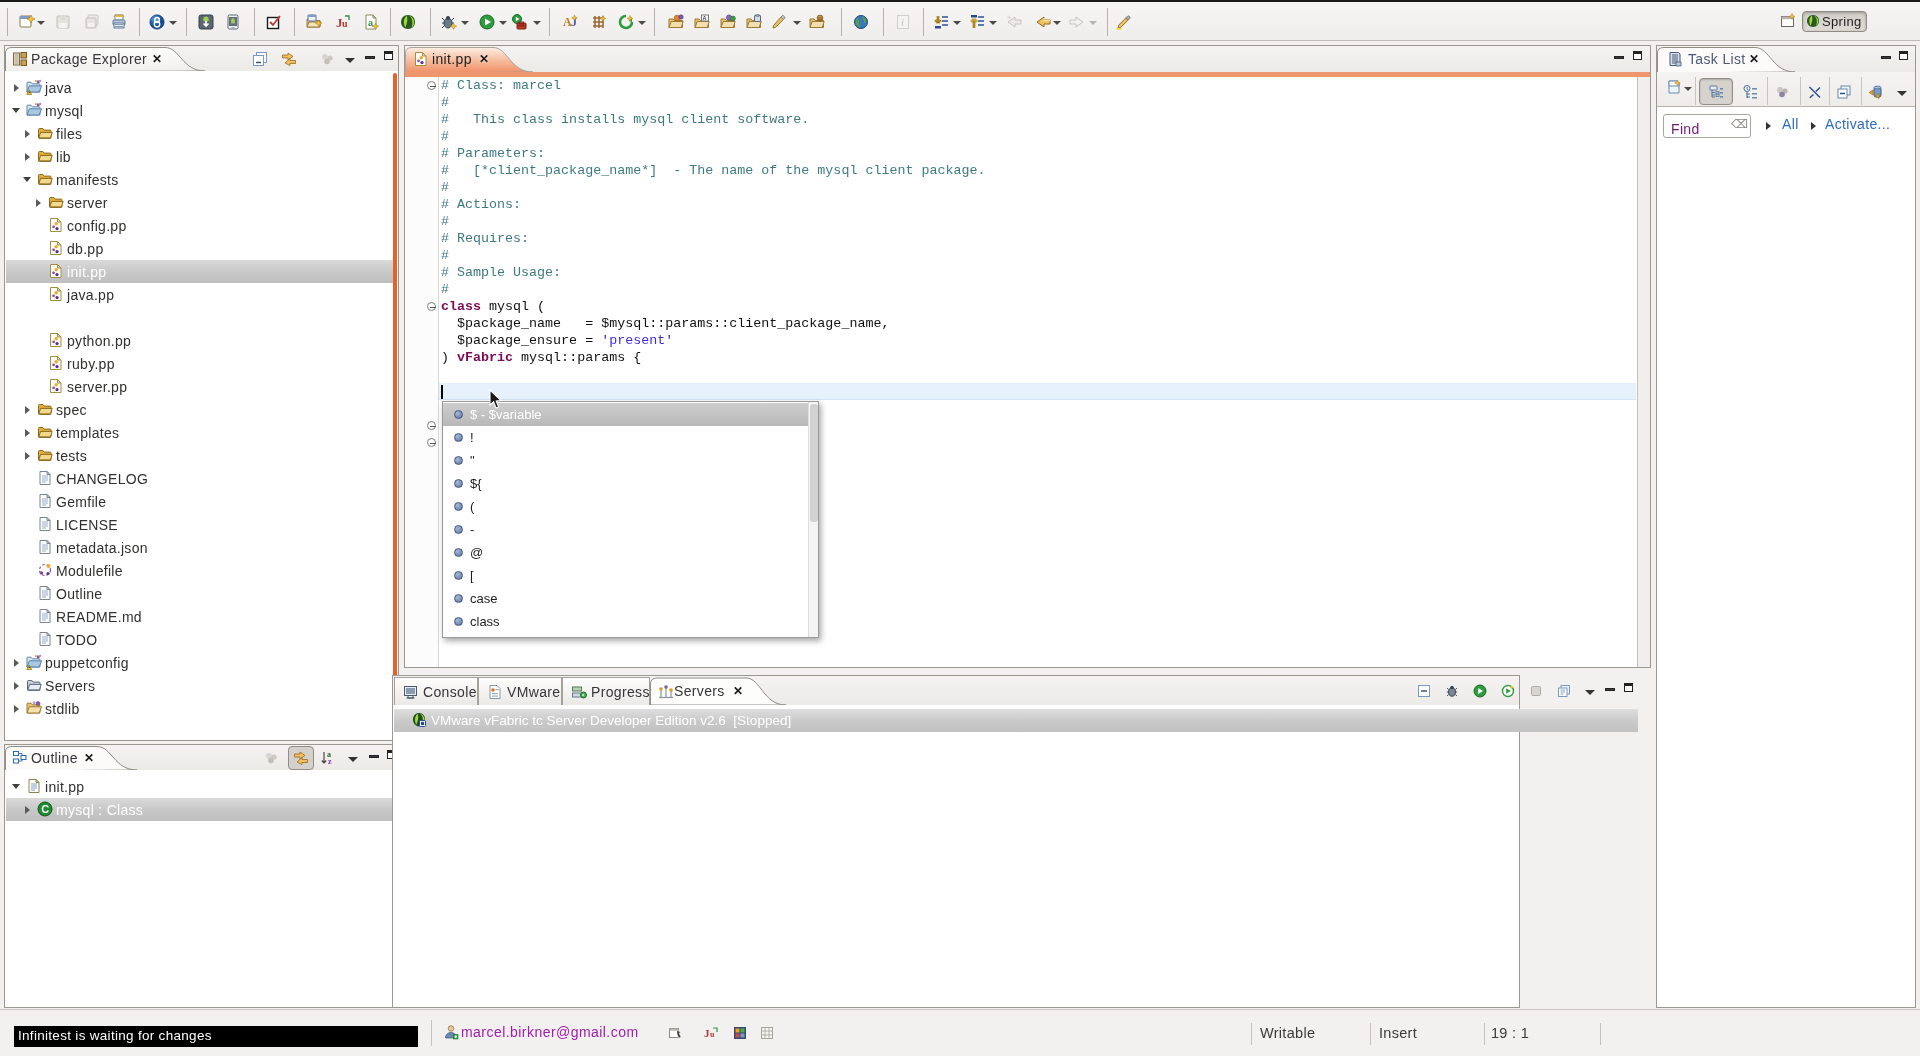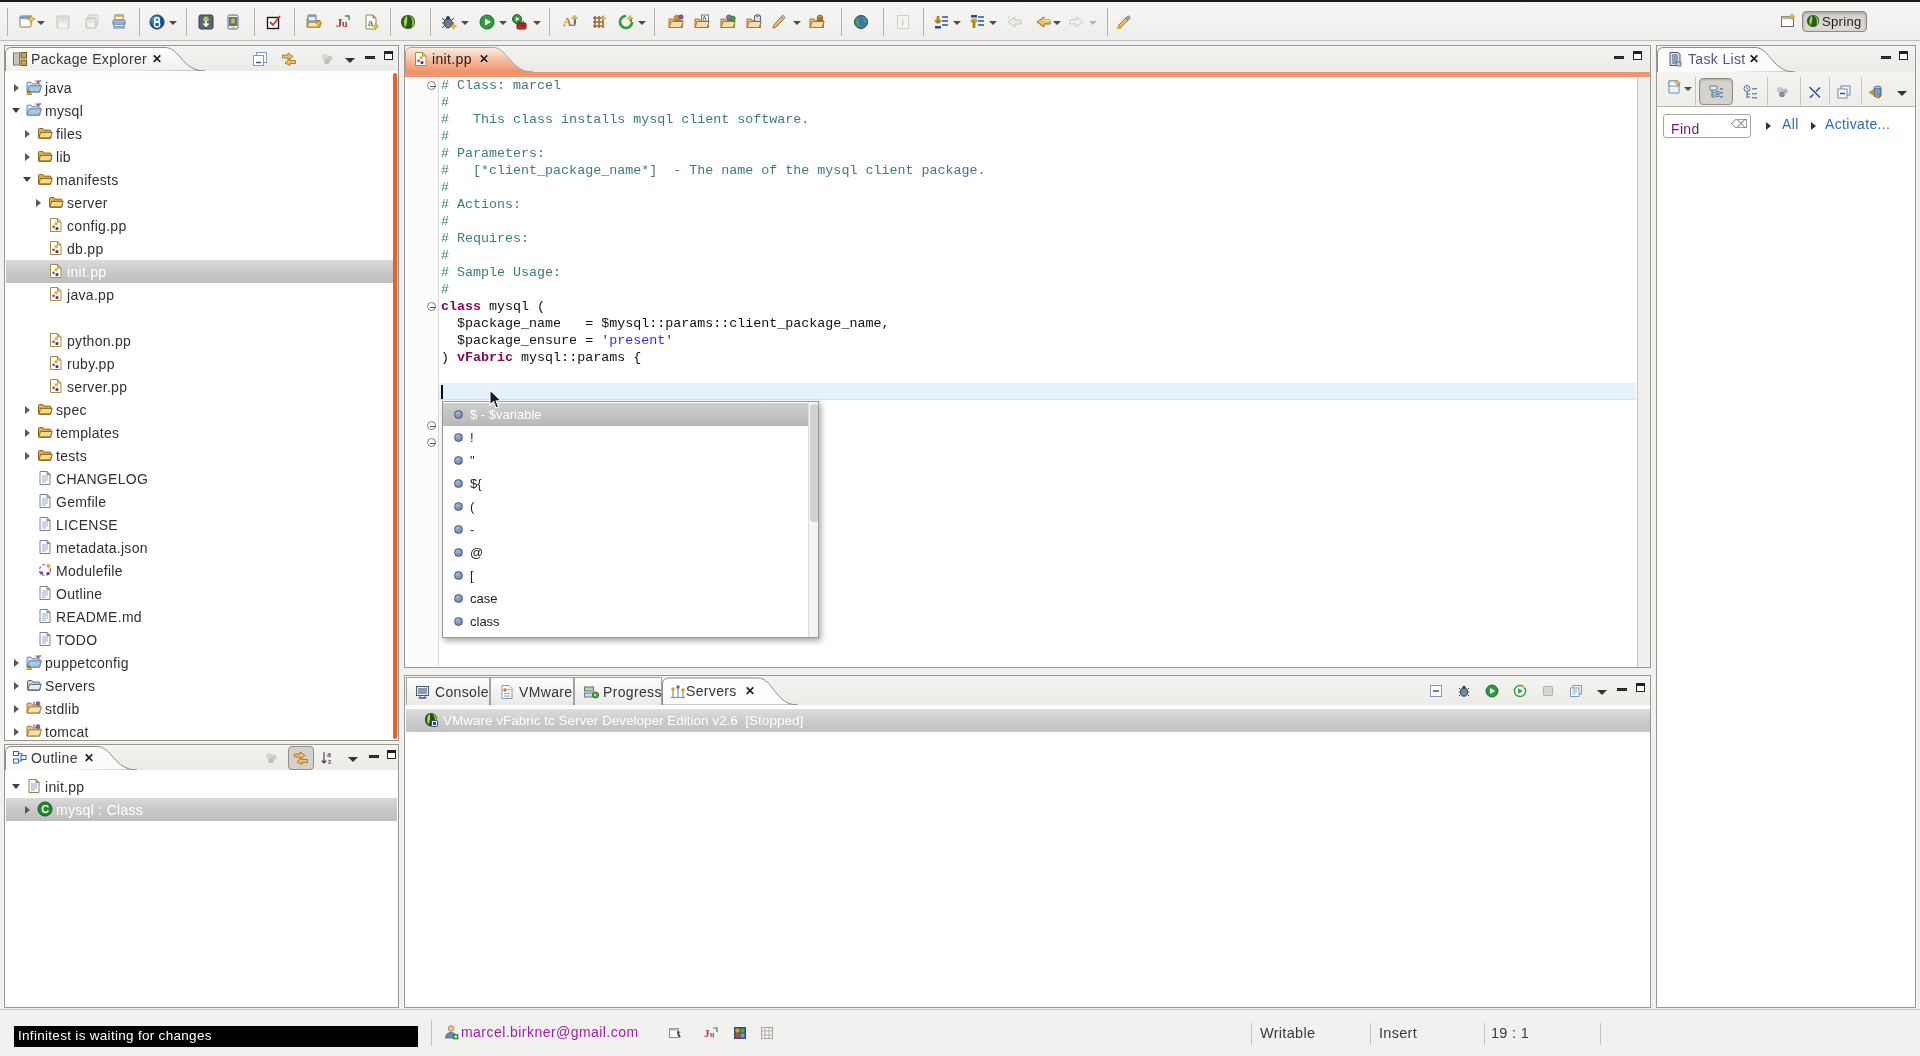--- a/index.html
+++ b/index.html
@@ -517,30 +517,20 @@
       <div class="row" style="top:626px">
         <div class="arrow" style="left:8px"></div>
         <div style="position:absolute;left:20px;top:3px;width:16px;height:16px"><svg width="16" height="16" viewBox="0 0 16 16">
             <path d="M1 13 V4 q0 -0.8 0.8 -0.8 H5 l1.3 1.6 h6.8 q0.8 0 0.8 0.8 V13 Z" fill="#e9c572" stroke="#9c7a36"></path>
             <path d="M1 13 L3.4 6.8 h12.2 L13.2 13 Z" fill="#f4e0ad" stroke="#9c7a36"></path>
             <circle cx="12" cy="3.5" r="2" fill="#8a5aa8" stroke="#5a3a78" stroke-width="0.5"></circle>
             <circle cx="8" cy="2.8" r="1.3" fill="#b08cc8"></circle>
           </svg></div>
         <div class="lbl" style="left:39px">stdlib</div>
       </div>
-      <div class="row" style="top:649px">
-        <div class="arrow" style="left:8px"></div>
-        <div style="position:absolute;left:20px;top:3px;width:16px;height:16px"><svg width="16" height="16" viewBox="0 0 16 16">
-            <path d="M1 13 V4 q0 -0.8 0.8 -0.8 H5 l1.3 1.6 h6.8 q0.8 0 0.8 0.8 V13 Z" fill="#e9c572" stroke="#9c7a36"></path>
-            <path d="M1 13 L3.4 6.8 h12.2 L13.2 13 Z" fill="#f4e0ad" stroke="#9c7a36"></path>
-            <circle cx="12" cy="3.5" r="2" fill="#8a5aa8" stroke="#5a3a78" stroke-width="0.5"></circle>
-            <circle cx="8" cy="2.8" r="1.3" fill="#b08cc8"></circle>
-          </svg></div>
-        <div class="lbl" style="left:39px">tomcat</div>
-      </div>
     </div>
 <div class="ab" style="right:1px;top:27px;width:4px;height:666px;background:#e8602c;border-radius:2px"></div>
 </div>
 <div class="view" style="left:4px;top:744px;width:395px;height:264px">
 <div class="hdr" style="height:25px"></div>
 <svg width="140" height="26" style="position:absolute;left:0;top:0">
       <path d="M0.5,26 L0.5,7 Q0.5,1.5 7,1.5 L92,1.5 C107,1.5 109,25 132,25 L0.5,26 Z" fill="#fcfbfa" stroke="#8f8c86"></path>
     </svg>
 <div class="ab" style="left:7px;top:5px;width:16px;height:16px"><svg width="16" height="16">
         <rect x="1.5" y="1.5" width="5" height="4" fill="#fff" stroke="#2a6ab0"></rect>
@@ -683,21 +673,21 @@
         <span style="position:absolute;left:11px;top:7px;width:9px;height:9px;border-radius:50%;background:radial-gradient(circle at 35% 30%,#aab8d4,#5f74a2);border:1px solid #3f5886"></span>
         <span style="position:absolute;left:27px;white-space:pre">class</span>
       </div>
       <div class="ab" style="left:366px;top:1px;width:10px;height:235px;background:#f4f4f4;border-left:1px solid #ddd"></div>
       <div class="ab" style="left:367.5px;top:3px;width:8px;height:118px;background:#d2d2d2;border-radius:3px"></div>
     </div>
 <div class="ab" style="left:84px;top:343px;width:14px;height:21px"><svg width="14" height="21">
         <path d="M1 1 L1 16 L4.6 12.8 L7 19 L9.6 18 L7.2 12 L12 11.6 Z" fill="#1a1a1a" stroke="#fff" stroke-width="1.1"></path>
       </svg></div>
 </div>
-<div class="view" style="left:404px;top:675px;width:1247px;height:333px">
+<div class="view" style="left:392px;top:675px;width:1128px;height:333px">
 <div class="hdr" style="height:29px;background:linear-gradient(#f4f3f1,#edebe8)"></div>
 <div class="ab" style="left:1px;top:1px;width:84px;height:28px;background:linear-gradient(#fdfdfc,#ebe9e6);border:1px solid #a5a29b;border-bottom:none">
       <div style="position:absolute;left:8px;top:6px;width:16px;height:16px"><svg width="16" height="16" viewBox="0 0 16 16">
           <rect x="1.5" y="2.5" width="12" height="9" fill="#e8ecf2" stroke="#4a5a6e"></rect>
           <rect x="3" y="4" width="9" height="6" fill="#8a9ab0"></rect>
           <path d="M5 12 v2 h5 v-2" fill="none" stroke="#4a5a6e"></path>
           <path d="M3.5 14 h8" stroke="#4a5a6e" stroke-width="1.2"></path>
         </svg></div>
       <div class="tabtxt" style="left:28px;top:6px">Console</div>
     </div>

